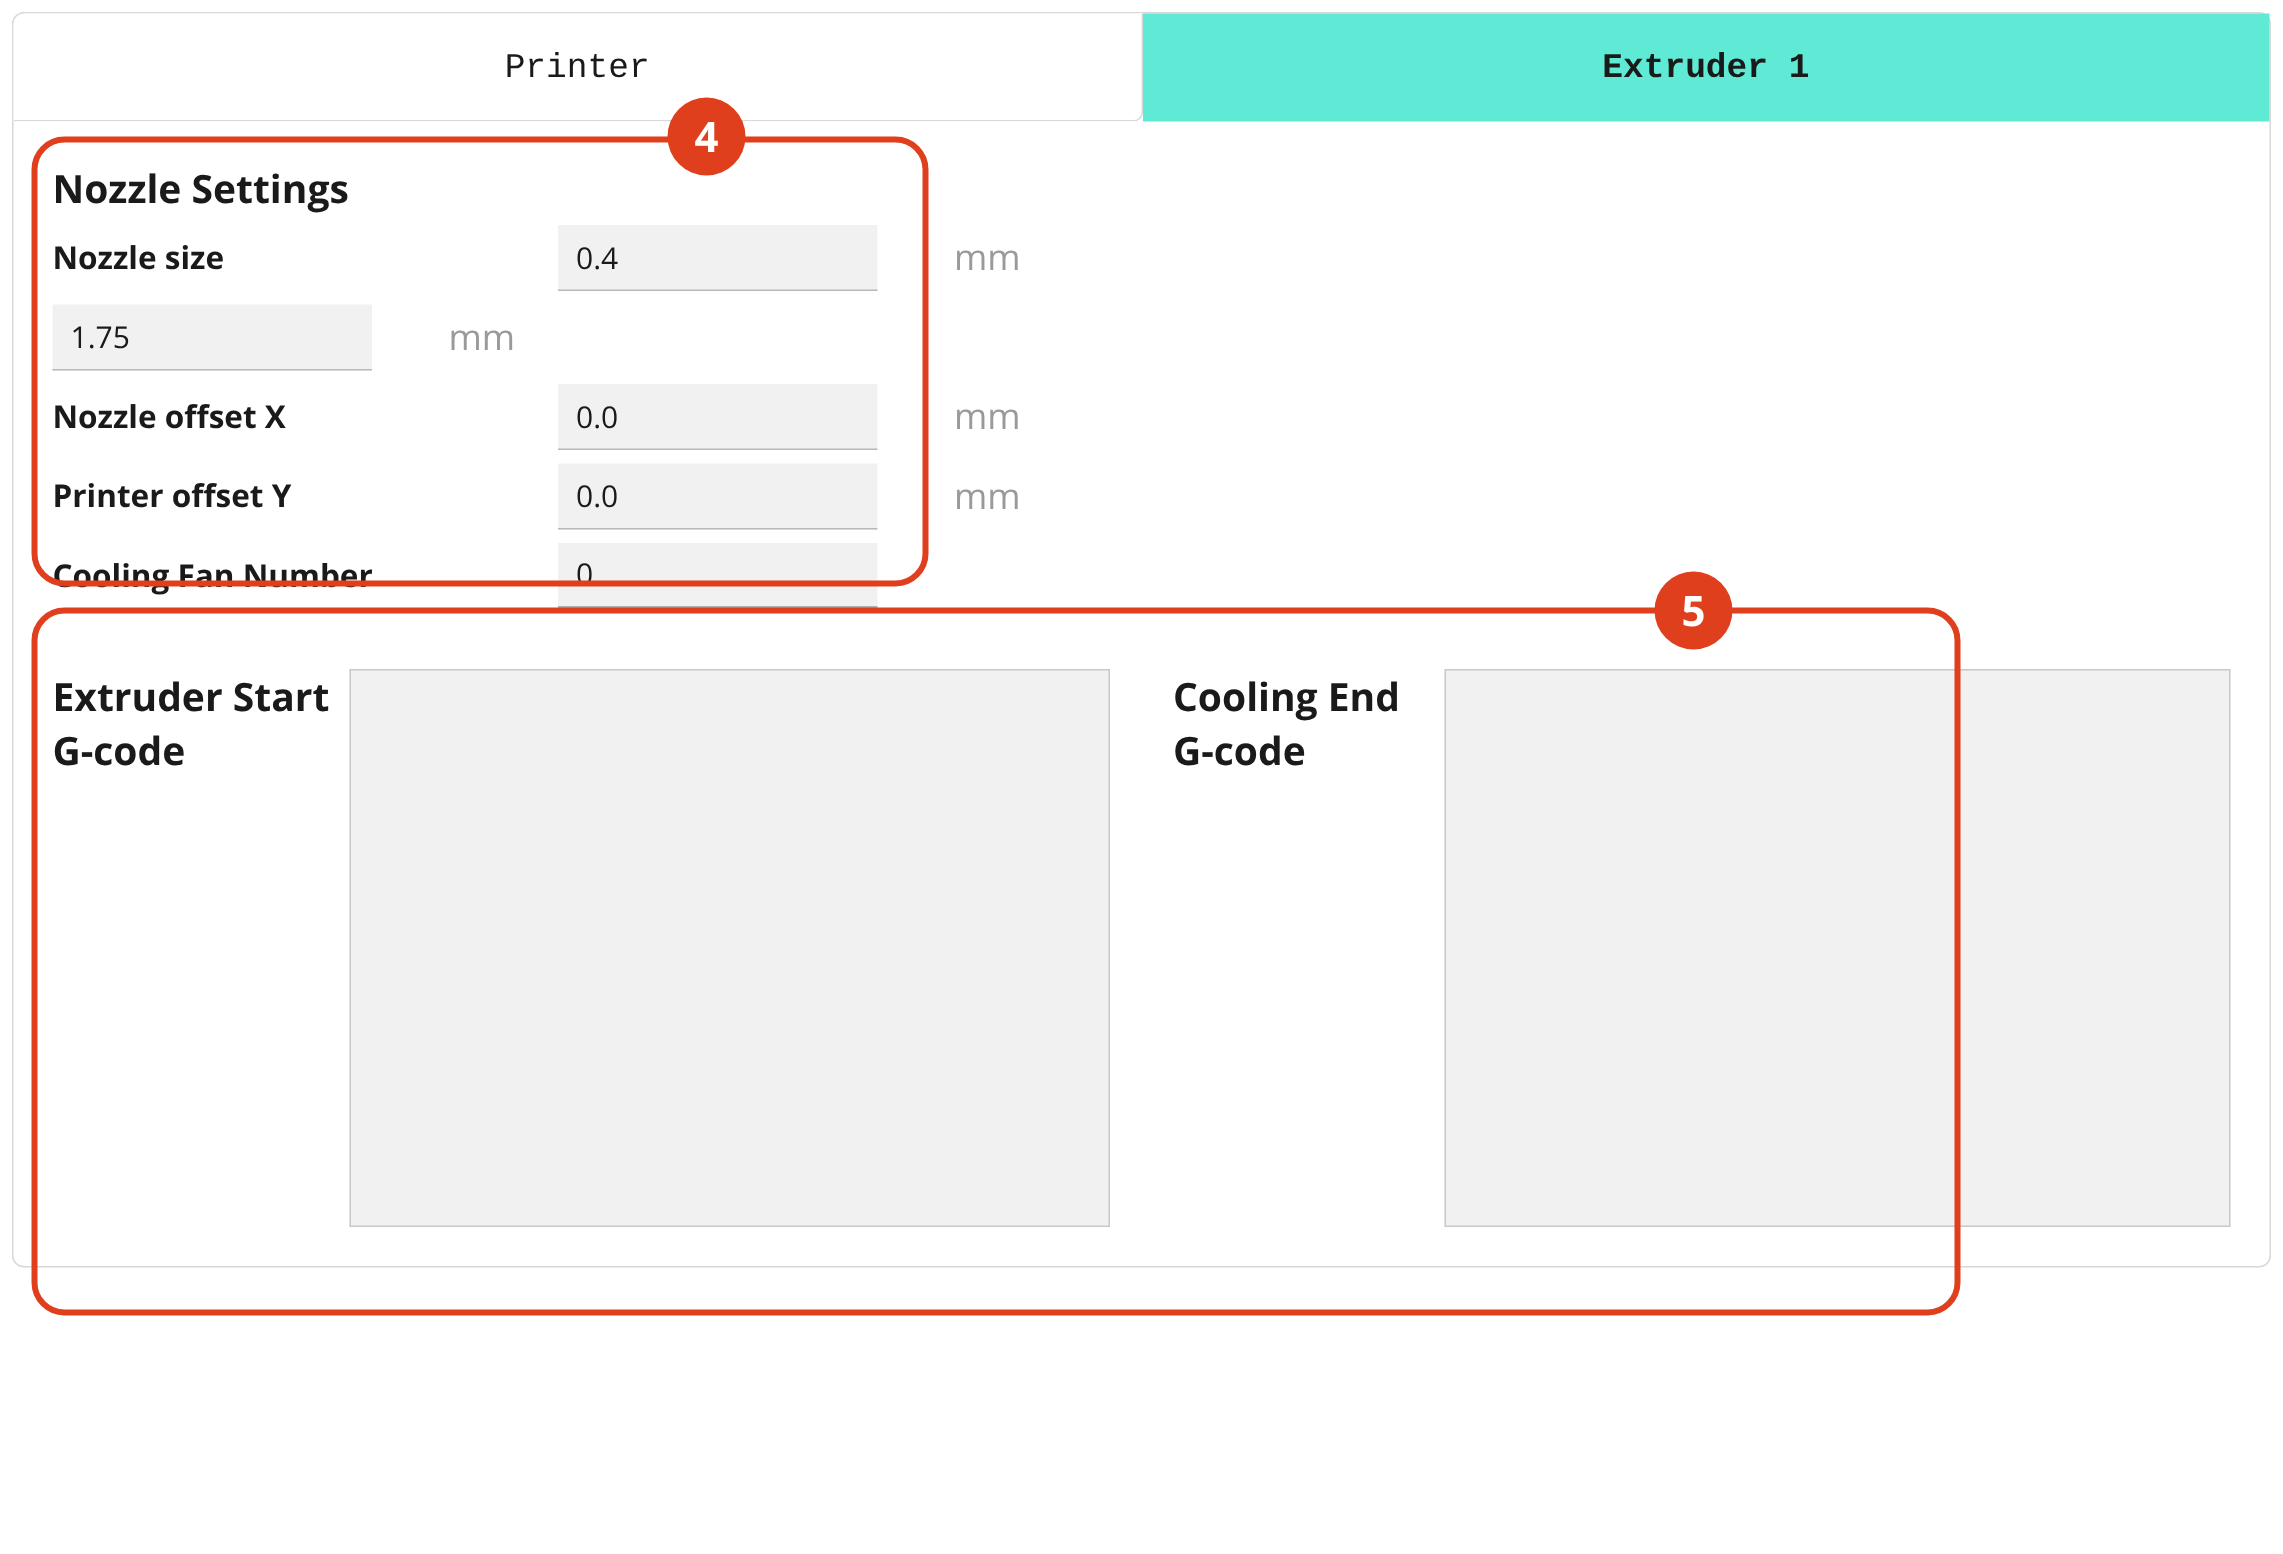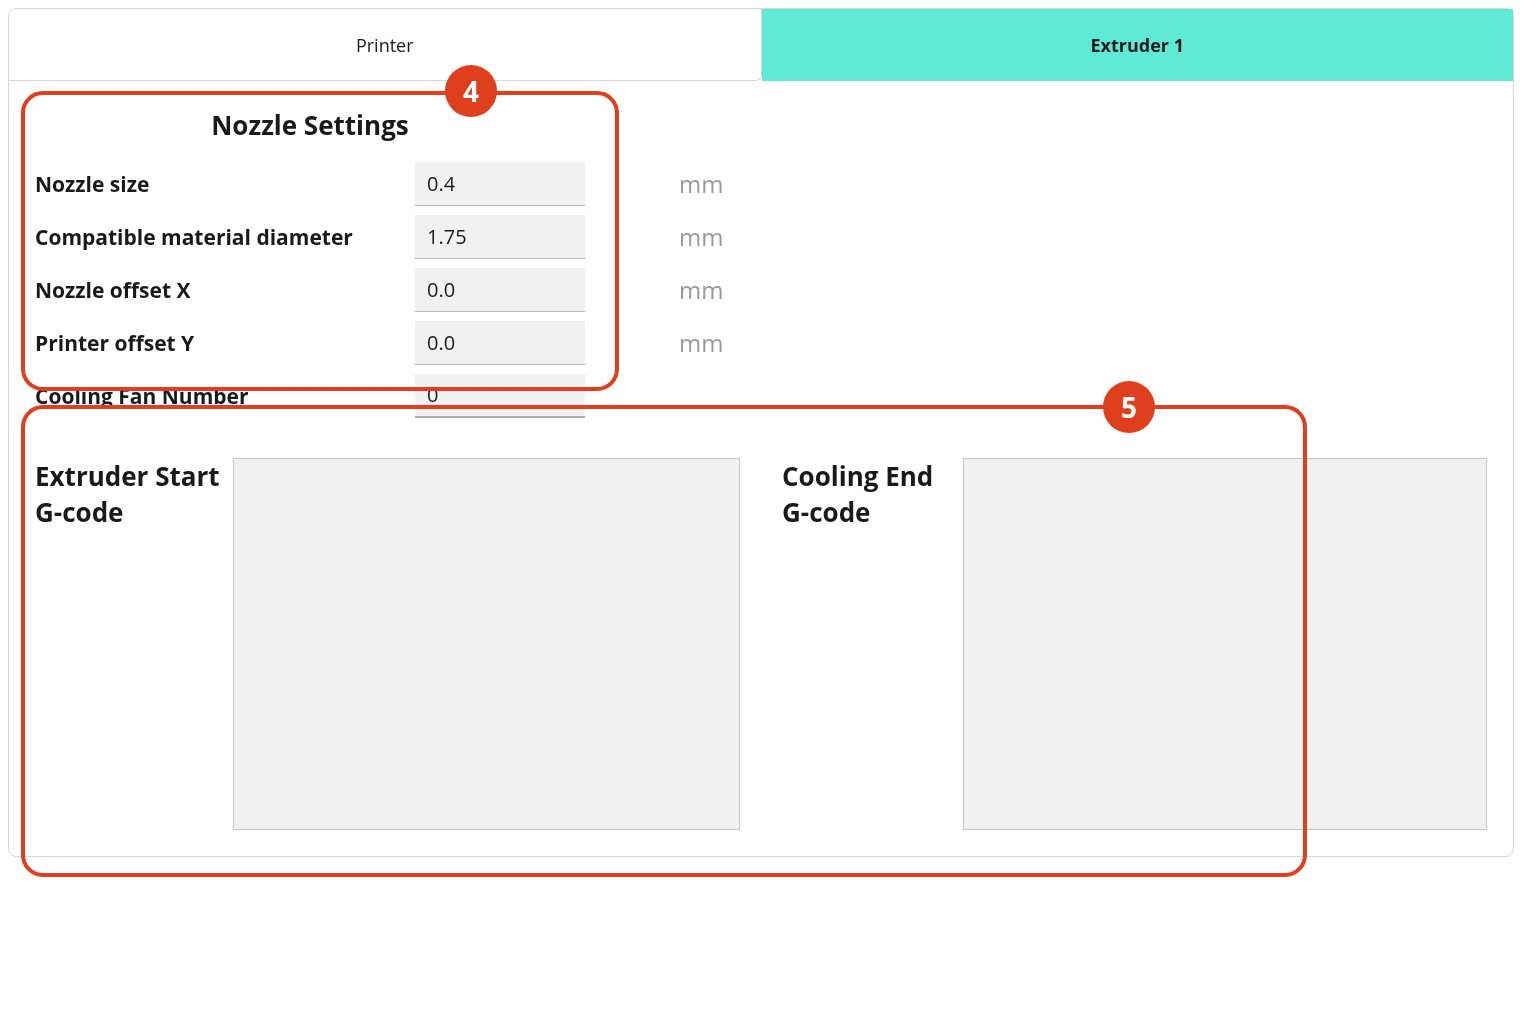--- a/index.html
+++ b/index.html
@@ -30,25 +30,26 @@
     .tab-row {
       display: flex;
       height: 72px;
       position: relative;
     }
     .tab {
       flex: 1;
       display: flex;
       align-items: center;
       justify-content: center;
-      font-size: 18px;
+      font-size: 23px;
       font-weight: 400;
       color: #1a1a1a;
       cursor: pointer;
       position: relative;
+      font-family: Liberation Mono, monospace;
     }
     .tab.inactive {
       border: 1px solid #d8d8d8;
       border-top: none;
       border-left: none;
       border-top-left-radius: 8px;
       border-bottom-right-radius: 6px;
       background: #ffffff;
     }
     .tab.active {
@@ -91,37 +92,36 @@
 
     
     .nozzle-section {
       padding: 26px 24px 18px 26px;
       width: 600px;
     }
     .section-title {
       font-size: 26px;
       font-weight: 700;
       color: #1a1a1a;
-      margin-bottom: 14px;
-      text-align: center;
+      margin-bottom: 2px;
     }
     .field-row {
       display: flex;
       align-items: center;
       height: 53px;
     }
     .field-label {
       flex: 1;
       font-size: 21px;
       color: #1a1a1a;
       font-weight: 700;
       padding-right: 10px;
     }
     .field-input-wrap {
-      width: 170px;
+      width: 213px;
       height: 44px;
       background: #f1f1f1;
       border-bottom: 1px solid #b8b8b8;
       display: flex;
       align-items: center;
       padding: 0 10px 0 12px;
     }
     .field-input-wrap.last {
       border-bottom: 2px solid #b0b0b0;
     }
@@ -194,21 +194,20 @@
 
         <div class="field-row">
           <div class="field-label">Nozzle size</div>
           <div class="field-input-wrap">
             <input class="field-value" value="0.4" style="">
             <span class="field-unit">mm</span>
           </div>
         </div>
 
         <div class="field-row">
-          <div class="field-label">Compatible material diameter</div>
           <div class="field-input-wrap">
             <input class="field-value" value="1.75" style="">
             <span class="field-unit">mm</span>
           </div>
         </div>
 
         <div class="field-row">
           <div class="field-label">Nozzle offset X</div>
           <div class="field-input-wrap">
             <input class="field-value" value="0.0" style="">

